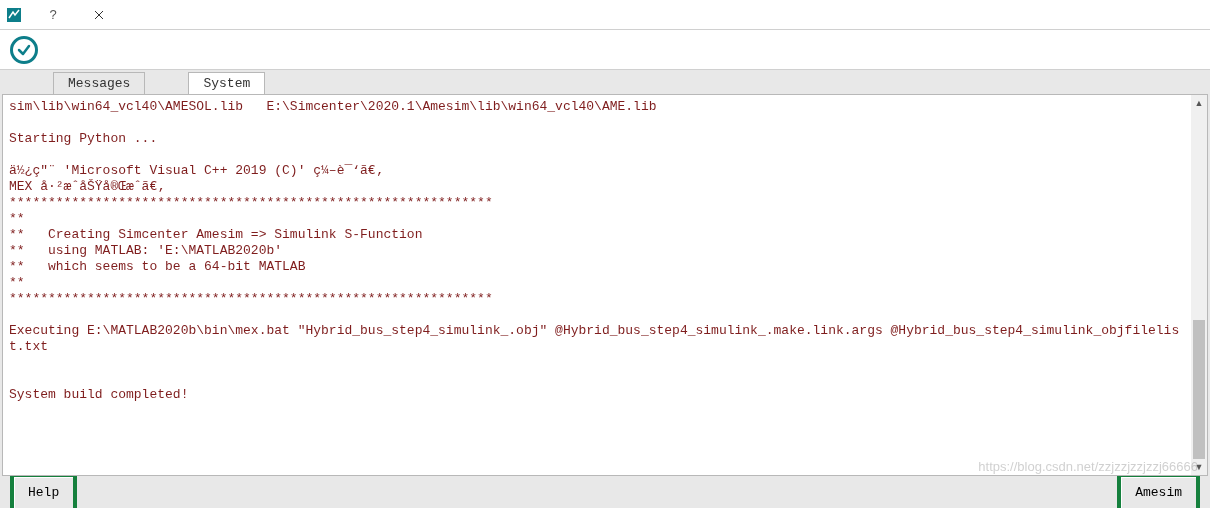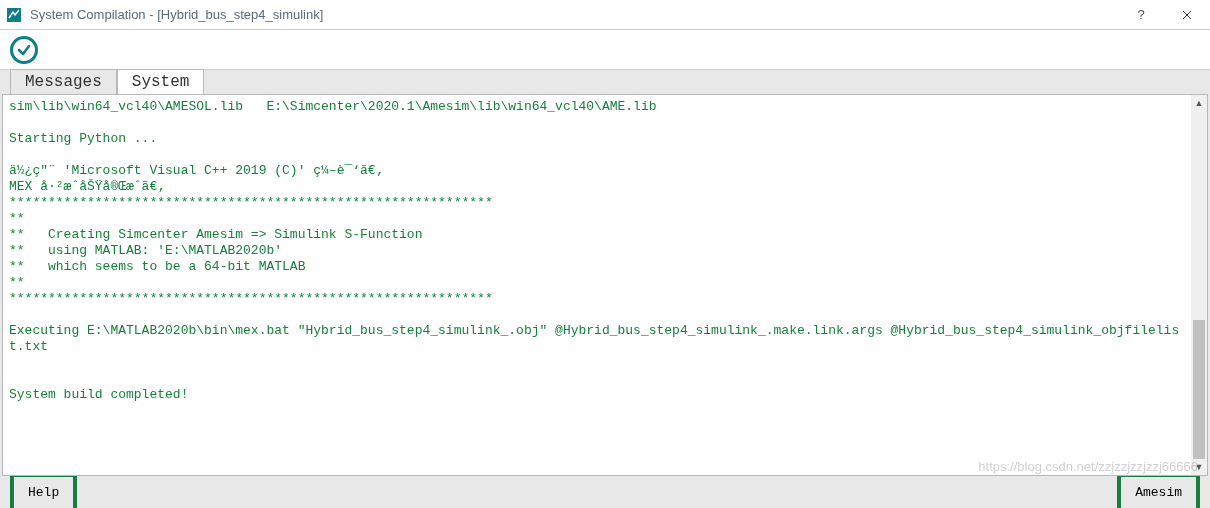--- a/index.html
+++ b/index.html
@@ -55,26 +55,27 @@
     height: 24px;
     background: #e8e8e8;
     display: flex;
     align-items: flex-end;
     padding-left: 10px;
     gap: 0;
   }
   .tab {
     padding: 3px 14px;
     font-family: "Courier New", monospace;
-    font-size: 16px;
+    font-size: 13px;
     color: #333;
     border: 1px solid #b8b8b8;
     border-bottom: none;
     background: #e8e8e8;
     cursor: pointer;
+    margin-left: 43px;
   }
   .tab.active {
     background: #fff;
     position: relative;
     z-index: 2;
   }
   .content-wrap {
     flex: 1;
     background: #fff;
     border: 1px solid #b8b8b8;
@@ -84,21 +85,21 @@
   }
   .content {
     position: absolute;
     inset: 0 16px 0 0;
     padding: 4px 6px;
     font-family: "Courier New", monospace;
     font-size: 13px;
     line-height: 16px;
     white-space: pre-wrap;
     word-break: break-all;
-    color: #15803d;
+    color: #7f1d1d;
     overflow: hidden;
   }
   .scrollbar {
     position: absolute;
     right: 0; top: 0; bottom: 0;
     width: 16px;
     background: #f0f0f0;
     display: flex;
     flex-direction: column;
   }
@@ -149,21 +150,20 @@
 </head>
 <body>
 
 <div class="titlebar">
   <span class="app-icon">
     <svg viewBox="0 0 16 16">
         <rect x="1" y="1" width="14" height="14" fill="#0d7e8a"></rect>
         <path d="M3 11 L7 5 L9 8 L13 3" stroke="#fff" stroke-width="1.5" fill="none"></path>
       </svg>
   </span>
-  <span class="title">System Compilation - [Hybrid_bus_step4_simulink]</span>
   <div class="winctl">?</div>
   <div class="winctl">
     <svg width="10" height="10" viewBox="0 0 10 10">
         <path d="M1 1 L9 9 M9 1 L1 9" stroke="#333" stroke-width="1"></path>
       </svg>
   </div>
 </div>
 
 <div class="status-row">
   <div class="status-icon">

